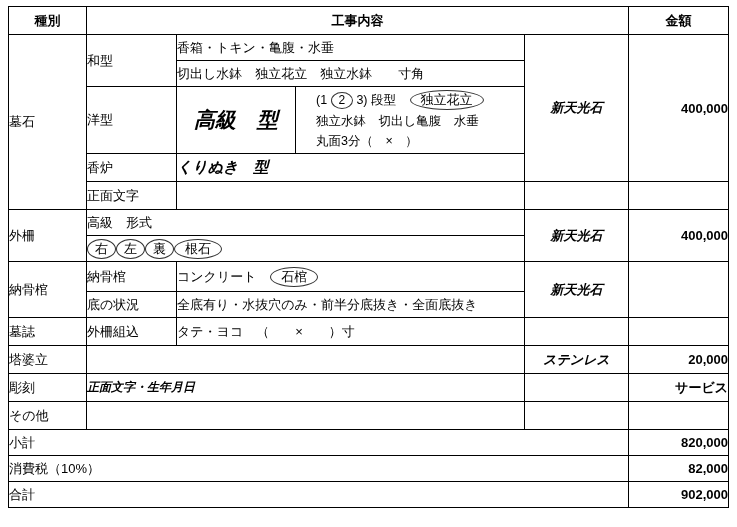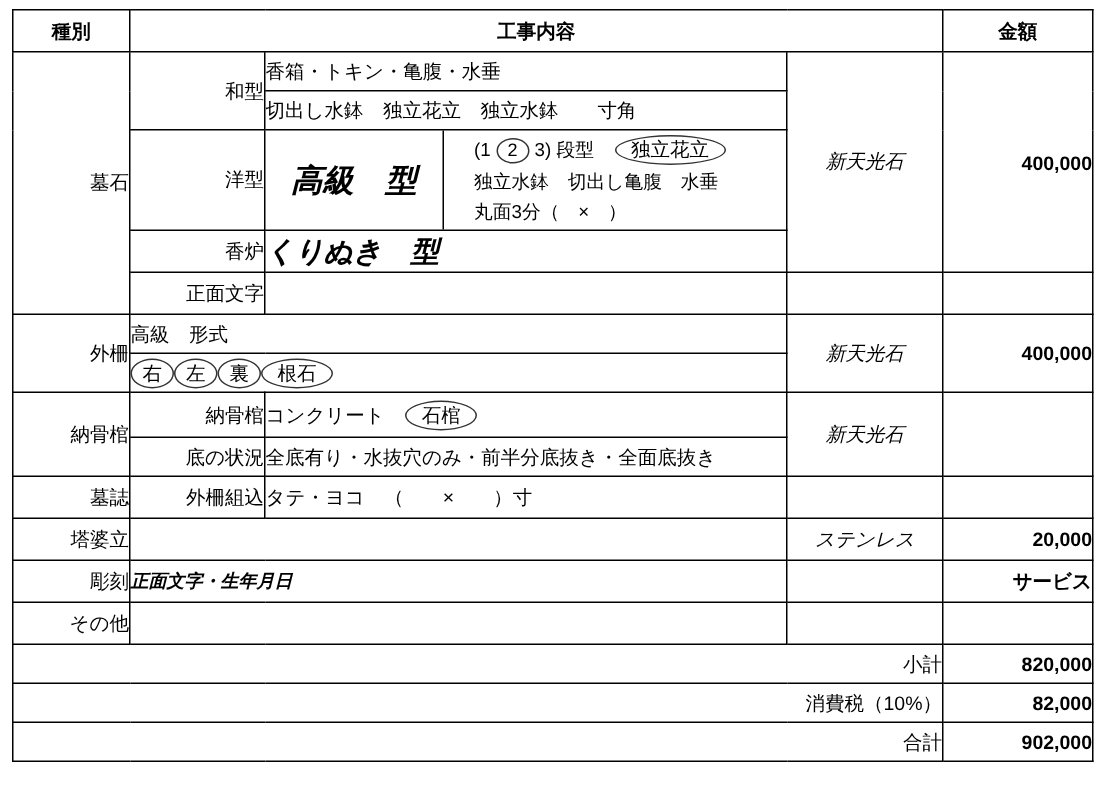--- a/index.html
+++ b/index.html
@@ -1,31 +1,31 @@
 <!DOCTYPE html>
 <html><head>
 <meta charset="utf-8">
 <style>
   html,body{margin:0;padding:0;background:#ffffff;}
   body{font-family:"Liberation Sans","DejaVu Sans",sans-serif;}
   #sheet{position:relative;width:737px;height:527px;background:#fff;}
   table.main{border-collapse:collapse;position:absolute;left:8px;top:6px;width:720px;table-layout:fixed;}
   table.main td{border:1px solid #000;padding:0;vertical-align:middle;font-size:13px;color:#000;}
-  .ctr{text-align:right;}
+  .ctr{text-align:left;}
   .lft{text-align:left;padding-left:6px;}
   .hd{font-weight:bold;text-align:center;font-size:14px;}
   .ital{font-style:italic;font-weight:bold;font-family:"Liberation Serif","DejaVu Serif",serif;}
   .italn{font-family:"Liberation Serif","DejaVu Serif",serif;}
   .amt{font-weight:bold;text-align:right;padding-right:10px;font-size:13px;margin-top:20px;}
   
   .maru{display:inline-block;border:1px solid #333;border-radius:50%;padding:0 4px;line-height:15px;min-width:12px;text-align:center;font-size:12px;}
   .ell{display:inline-block;border:1px solid #333;border-radius:50%;padding:1px 7px;line-height:16px;font-size:13px;}
   .ellw{display:inline-block;border:1px solid #333;border-radius:50%;padding:1px 10px;line-height:16px;font-size:13px;}
   .smalltxt{font-size:12.5px;}
-  .supplier{font-style:italic;font-weight:normal;font-family:"Liberation Serif","DejaVu Serif",serif;text-align:center;font-size:13px;}
+  .supplier{font-style:italic;font-weight:bold;font-family:"Liberation Serif","DejaVu Serif",serif;text-align:center;font-size:13px;}
 </style>
 </head>
 <body>
 
 <div id="sheet">
 <table class="main">
   <colgroup>
     <col style="width:78px">
     <col style="width:90px">
     <col style="width:348px">
@@ -65,21 +65,21 @@
           </div>
           <div class="smalltxt" style="height:20px;line-height:20px">独立水鉢　切出し亀腹　水垂</div>
           <div class="smalltxt" style="height:20px;line-height:20px">丸面3分（　×　）</div>
         </div>
       </div>
     </td>
   </tr>
 
   <tr style="height:28px">
     <td class="ctr">香炉</td>
-    <td class="lft ital" style="font-size:19px">くりぬき　型</td>
+    <td class="lft ital" style="font-size:15px">くりぬき　型</td>
   </tr>
 
   <tr style="height:28px">
     <td class="ctr">正面文字</td>
     <td class="lft"></td>
     <td></td>
     <td></td>
   </tr>
 
   <tr style="height:26px">

